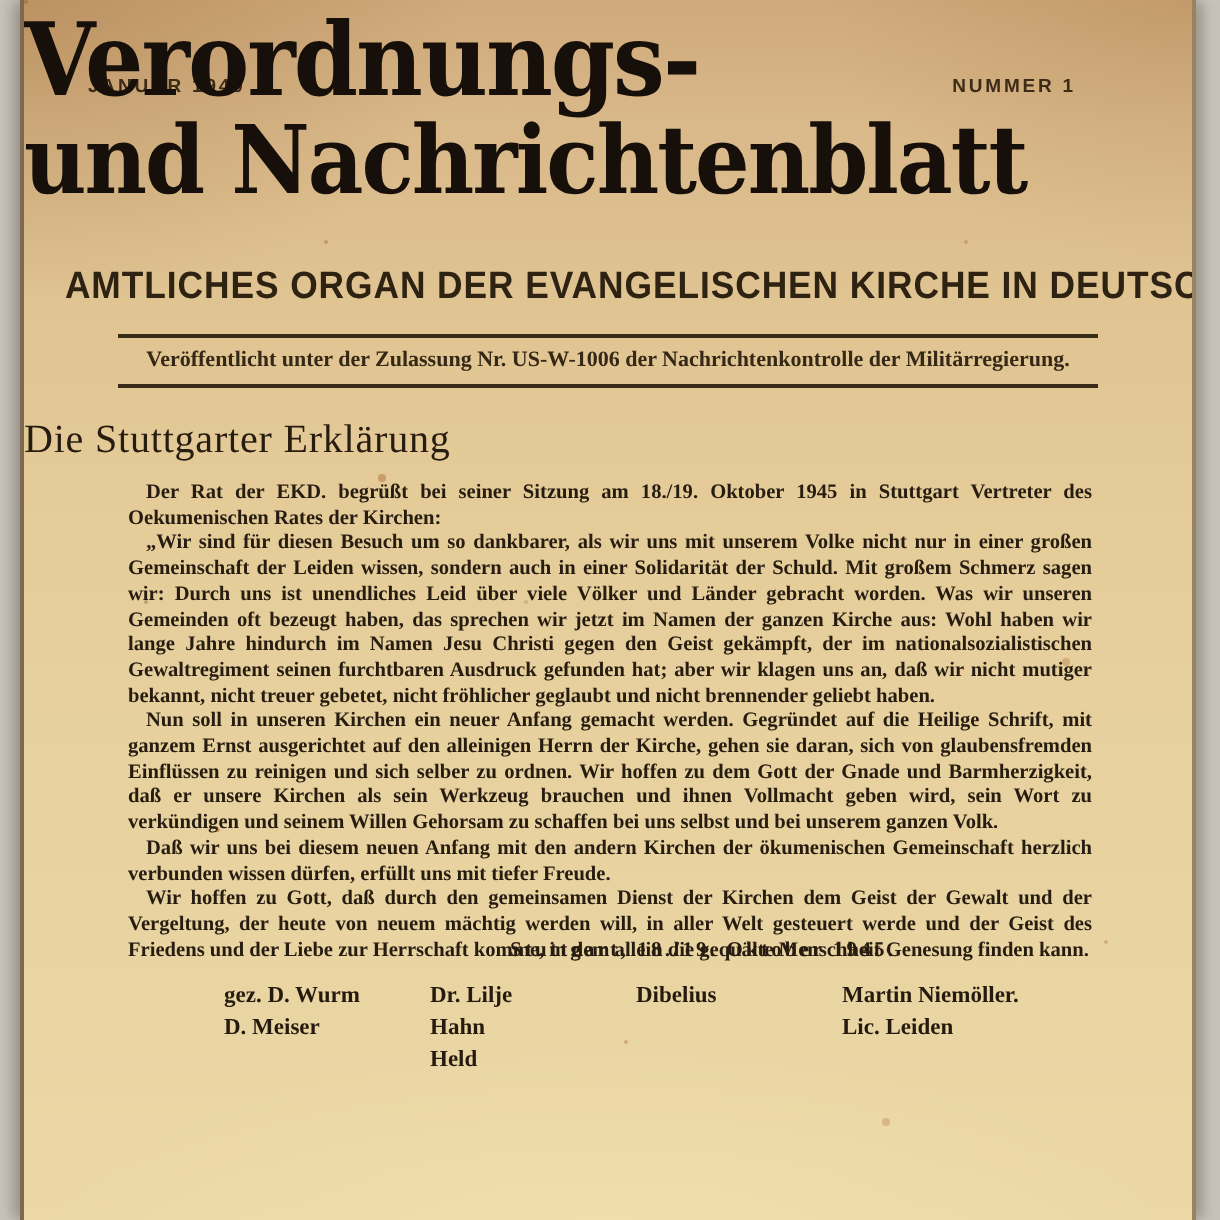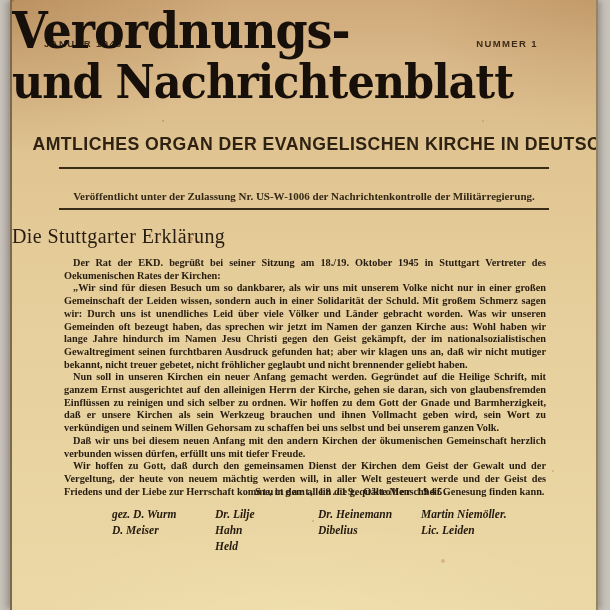--- a/index.html
+++ b/index.html
@@ -56,21 +56,21 @@
 
   .subtitle {
     margin-top:27px; text-align:center; white-space:nowrap;
     font-family:"Liberation Sans", sans-serif; font-size:19px; font-weight:bold;
     color:#2e2212; transform:scaleX(0.93); letter-spacing:0.5px;
   }
 
   .imprint {
     width:490px; margin:12px auto 0;
     border-top:2px solid #3a2b18; border-bottom:2px solid #3a2b18;
-    padding:21px 0 6px; text-align:center;
+    padding:5px 0 6px; text-align:center;
     font-size:11px; font-weight:bold; color:#352816;
   }
 
   .article-heading {
     margin:15px 0 9px; text-align:left;
     font-size:20px; font-weight:normal; letter-spacing:0.4px; color:#271c10;
   }
 
   .body-text {
     margin:0 50px 0 52px;
@@ -79,21 +79,21 @@
   }
   .body-text p { margin:0; text-indent:9px; }
 
   .dateline {
     margin:-12.7px 0 0 243px;
     font-size:10.5px; font-weight:bold; letter-spacing:1.6px; color:#271c10;
   }
 
   .signatures {
     display:flex; margin:9px 0 16px 100px;
-    font-size:11.5px; font-weight:bold; color:#241a0e;font-style:italic;
+    font-size:11.5px; font-weight:bold; color:#241a0e;
   }
   .sig-col { width:103px; line-height:16px; }
   .sig-col:last-child { width:auto; }
 </style>
 </head>
 <body>
 
 <div class="paper">
 
   <span class="issue-date">JANUAR 1940</span>
@@ -124,21 +124,20 @@
     <div class="sig-col">
       <div>gez. D. Wurm</div>
       <div>D. Meiser</div>
     </div>
     <div class="sig-col">
       <div>Dr. Lilje</div>
       <div>Hahn</div>
       <div>Held</div>
     </div>
     <div class="sig-col">
-      <div>Dr. Heinemann</div>
       <div>Dibelius</div>
     </div>
     <div class="sig-col">
       <div>Martin Niemöller.</div>
       <div>Lic. Leiden</div>
     </div>
   </div>
 
 </div>
 

